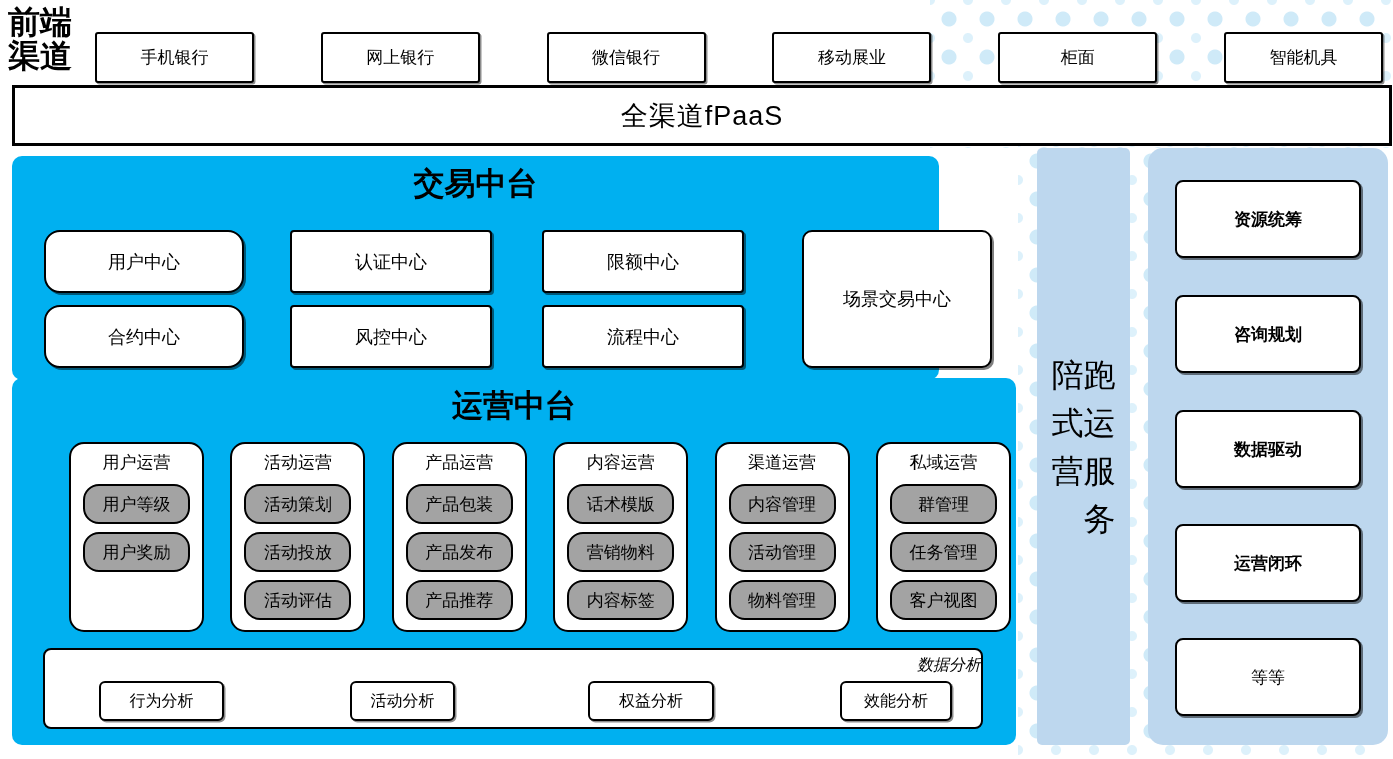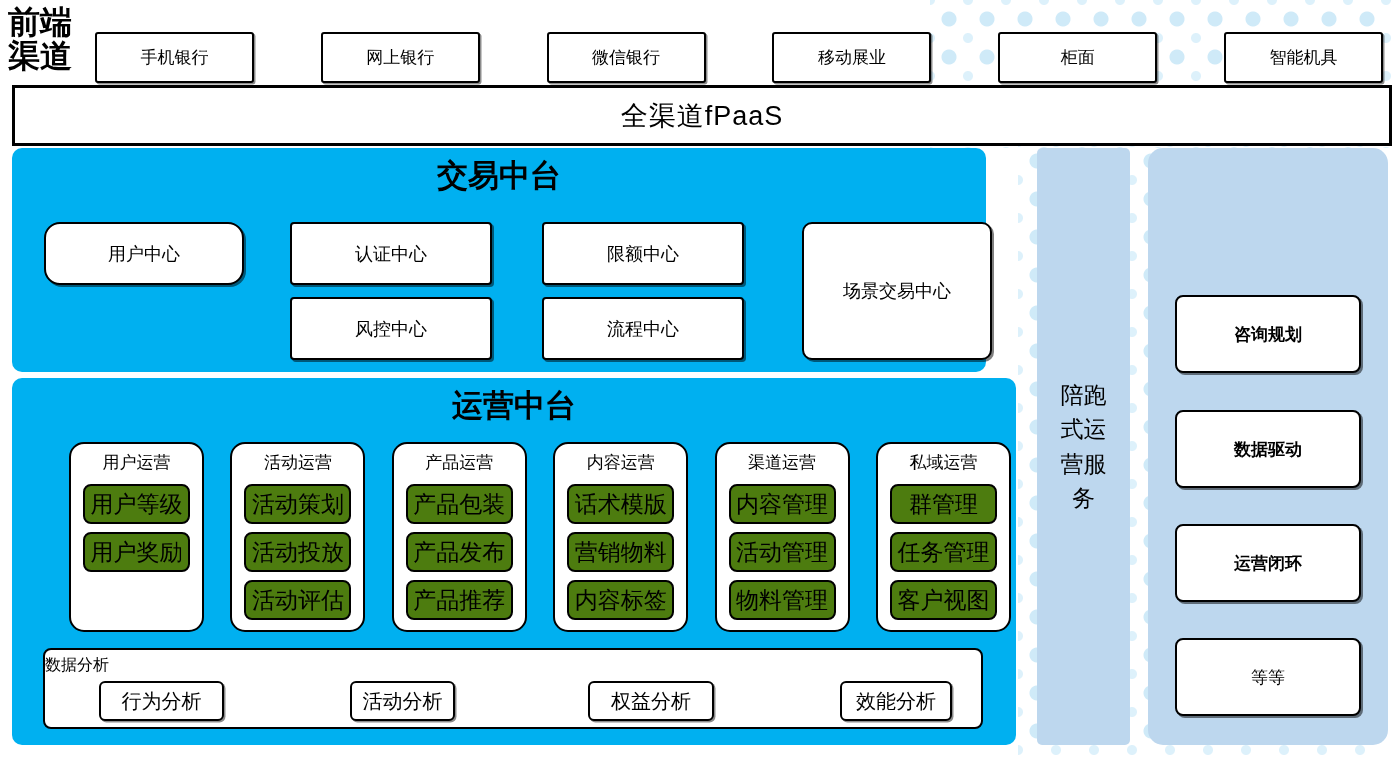--- a/index.html
+++ b/index.html
@@ -28,56 +28,56 @@
   .channel-box{width:155px;height:47px;background:#fff;border:2.5px solid #000;border-radius:3px;
     box-shadow:1.5px 1.5px 0 rgba(0,0,0,0.45);
     display:flex;align-items:center;justify-content:center;font-size:17px;}
 
   
   .fpaas{left:12px;top:85px;width:1374px;height:55px;background:#fff;border:3px solid #000;
     display:flex;align-items:center;justify-content:center;font-size:27px;letter-spacing:1px;}
 
   
   .blue-panel{background:#00B0F0;border-radius:10px;}
-  .trade-panel{left:12px;top:148px;width:927px;height:224px;padding-left:47px;}
+  .trade-panel{left:12px;top:156px;width:927px;height:224px;}
   .ops-panel{left:12px;top:378px;width:1004px;height:367px;}
   .panel-title{position:absolute;left:0;right:0;top:7px;text-align:center;
     font-family:"Liberation Serif",serif;font-weight:bold;font-size:31px;}
 
   .wbox{position:absolute;background:#fff;border:2.5px solid #000;
     box-shadow:2px 2px 0 rgba(0,0,0,0.5);
     display:flex;align-items:center;justify-content:center;font-size:18px;}
   .trade-box{width:198px;height:59px;border-radius:4px;}
   .r1{top:74px;} .r2{top:149px;}
   .c1{left:32px;width:196px;border-radius:16px;} .c2{left:278px;} .c3{left:530px;}
   .scene-box{left:790px;top:74px;width:186px;height:134px;border-radius:10px;}
 
   
   .groups{position:absolute;left:31px;top:64px;width:942px;height:190px;
     display:flex;justify-content:space-between;padding-left:26px;}
   .group-col{width:135px;height:190px;background:#fff;border:2.5px solid #000;border-radius:15px;
     box-sizing:border-box;display:flex;flex-direction:column;align-items:center;padding-top:5px;}
   .group-header{font-size:17px;font-weight:500;height:27px;display:flex;align-items:center;}
-  .group-item{width:107px;height:40px;background:#4d7c0f;border:2.5px solid #000;border-radius:8px;
+  .group-item{width:107px;height:40px;background:#a3a3a3;border:2.5px solid #000;border-radius:16px;
     box-sizing:border-box;margin-top:8px;
-    display:flex;align-items:center;justify-content:center;font-size:23px;}
+    display:flex;align-items:center;justify-content:center;font-size:17px;}
 
   
   .analysis{position:absolute;left:31px;top:270px;width:940px;height:81px;background:#fff;
     border:2.5px solid #000;border-radius:8px;box-sizing:border-box;}
-  .analysis-title{position:absolute;left:0;right:0;top:5px;text-align:left;font-size:16px;}
+  .analysis-title{position:absolute;left:0;right:0;top:5px;text-align:right;font-size:16px;font-style:italic;}
   .analysis-box{position:absolute;top:31px;height:40px;background:#fff;border:2.5px solid #000;
     border-radius:6px;box-sizing:border-box;box-shadow:1.5px 1.5px 0 rgba(0,0,0,0.45);
-    display:flex;align-items:center;justify-content:center;font-size:20px;}
+    display:flex;align-items:center;justify-content:center;font-size:16px;}
   .a1{left:54px;width:125px;} .a2{left:305px;width:105px;} .a3{left:543px;width:126px;} .a4{left:795px;width:112px;}
 
   
   .companion{left:1037px;top:148px;width:93px;height:597px;background:#BDD7EE;border-radius:5px;
     display:flex;align-items:center;justify-content:center;}
-  .companion-text{width:2em;font-size:23px;line-height:1.5;word-break:break-all;text-align:center;}
+  .companion-text{width:2em;font-size:32px;line-height:1.5;word-break:break-all;text-align:right;}
 
   
   .right-panel{left:1148px;top:148px;width:240px;height:597px;background:#BDD7EE;border-radius:15px;}
   .right-box{position:absolute;left:27px;width:186px;height:78px;background:#fff;border:2.5px solid #000;
     border-radius:8px;box-sizing:border-box;box-shadow:2px 2px 0 rgba(0,0,0,0.5);
     display:flex;align-items:center;justify-content:center;font-size:17px;font-weight:bold;}
   .rb1{top:32px;} .rb2{top:147px;} .rb3{top:262px;} .rb4{top:376px;} .rb5{top:490px;font-weight:normal;}
 </style>
 </head>
 <body>
@@ -98,20 +98,21 @@
     <div class="channel-box">智能机具</div>
   </div>
 
   <div class="layer fpaas">全渠道fPaaS</div>
 
   <div class="layer blue-panel trade-panel">
     <div class="panel-title">交易中台</div>
     <div class="wbox trade-box r1 c1">用户中心</div>
     <div class="wbox trade-box r1 c2">认证中心</div>
     <div class="wbox trade-box r1 c3">限额中心</div>
+    <div class="wbox trade-box r2 c1">合约中心</div>
     <div class="wbox trade-box r2 c2">风控中心</div>
     <div class="wbox trade-box r2 c3">流程中心</div>
     <div class="wbox scene-box">场景交易中心</div>
   </div>
 
   <div class="layer blue-panel ops-panel">
     <div class="panel-title">运营中台</div>
 
     <div class="groups">
       <div class="group-col">
@@ -158,19 +159,20 @@
       <div class="analysis-box a3">权益分析</div>
       <div class="analysis-box a4">效能分析</div>
     </div>
   </div>
 
   <div class="layer companion">
     <div class="companion-text">陪跑式运营服务</div>
   </div>
 
   <div class="layer right-panel">
+    <div class="right-box rb1">资源统筹</div>
     <div class="right-box rb2">咨询规划</div>
     <div class="right-box rb3">数据驱动</div>
     <div class="right-box rb4">运营闭环</div>
     <div class="right-box rb5">等等</div>
   </div>
 
 </div>
 
 </body></html>

